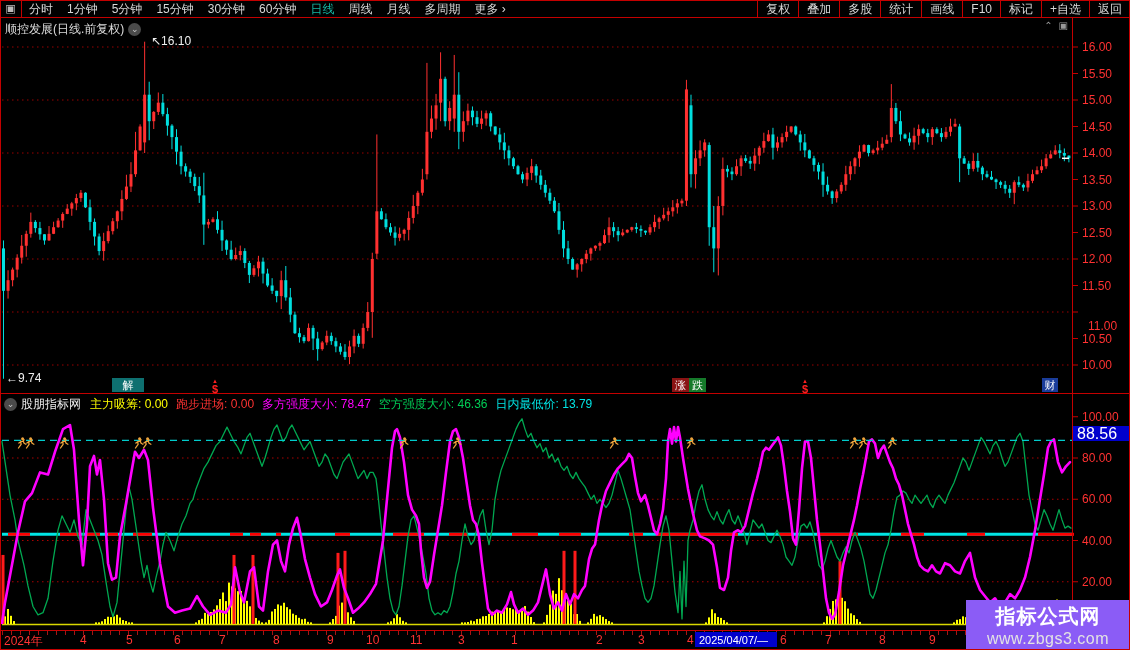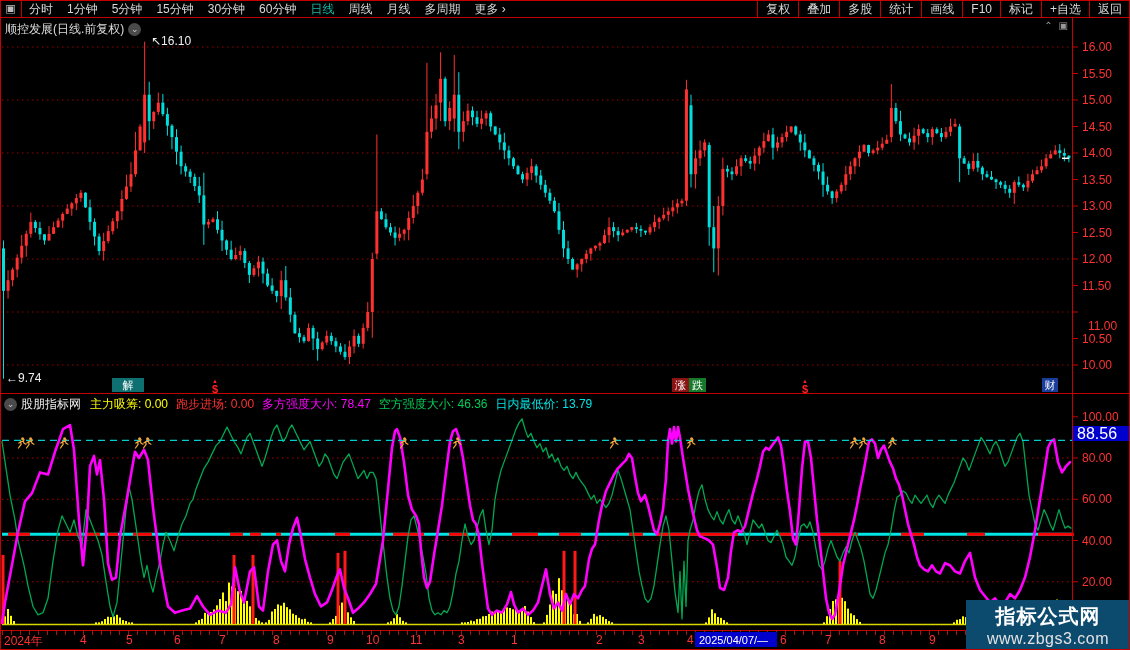--- a/index.html
+++ b/index.html
@@ -37,21 +37,21 @@
   
   #ind-header{left:4px;top:396px;display:flex;align-items:center;gap:9px;font-size:12px;z-index:16;}
   #ind-name{color:#eee;display:flex;align-items:center;gap:4px;}
   .param b{font-weight:normal;}
   
   #date-row{position:absolute;left:0;top:631px;width:1130px;height:18px;z-index:12;}
   #date-ticks{position:absolute;left:2px;top:0;width:1070px;height:4px;
      background:repeating-linear-gradient(90deg,#a81414 0 1px,transparent 1px 9px);}
   #date-row .dl{position:absolute;top:2px;color:#ff3232;font-size:12px;white-space:nowrap;}
   
-  #watermark{position:absolute;left:966px;top:600px;width:164px;height:50px;background:#0c4a6e;z-index:35;
+  #watermark{position:absolute;left:966px;top:600px;width:164px;height:50px;background:#8b5cf6;z-index:35;
              text-align:center;color:#fff;}
   #watermark .w1{font-size:20px;font-weight:bold;letter-spacing:1px;margin-top:3px;}
   #watermark .w2{font-size:16px;color:#e3e3e3;letter-spacing:.5px;}
   svg{position:absolute;left:0;top:0;z-index:5;}
 </style>
 </head>
 <body>
 
 <svg id="chart-svg" width="1130" height="650">
   <defs>

